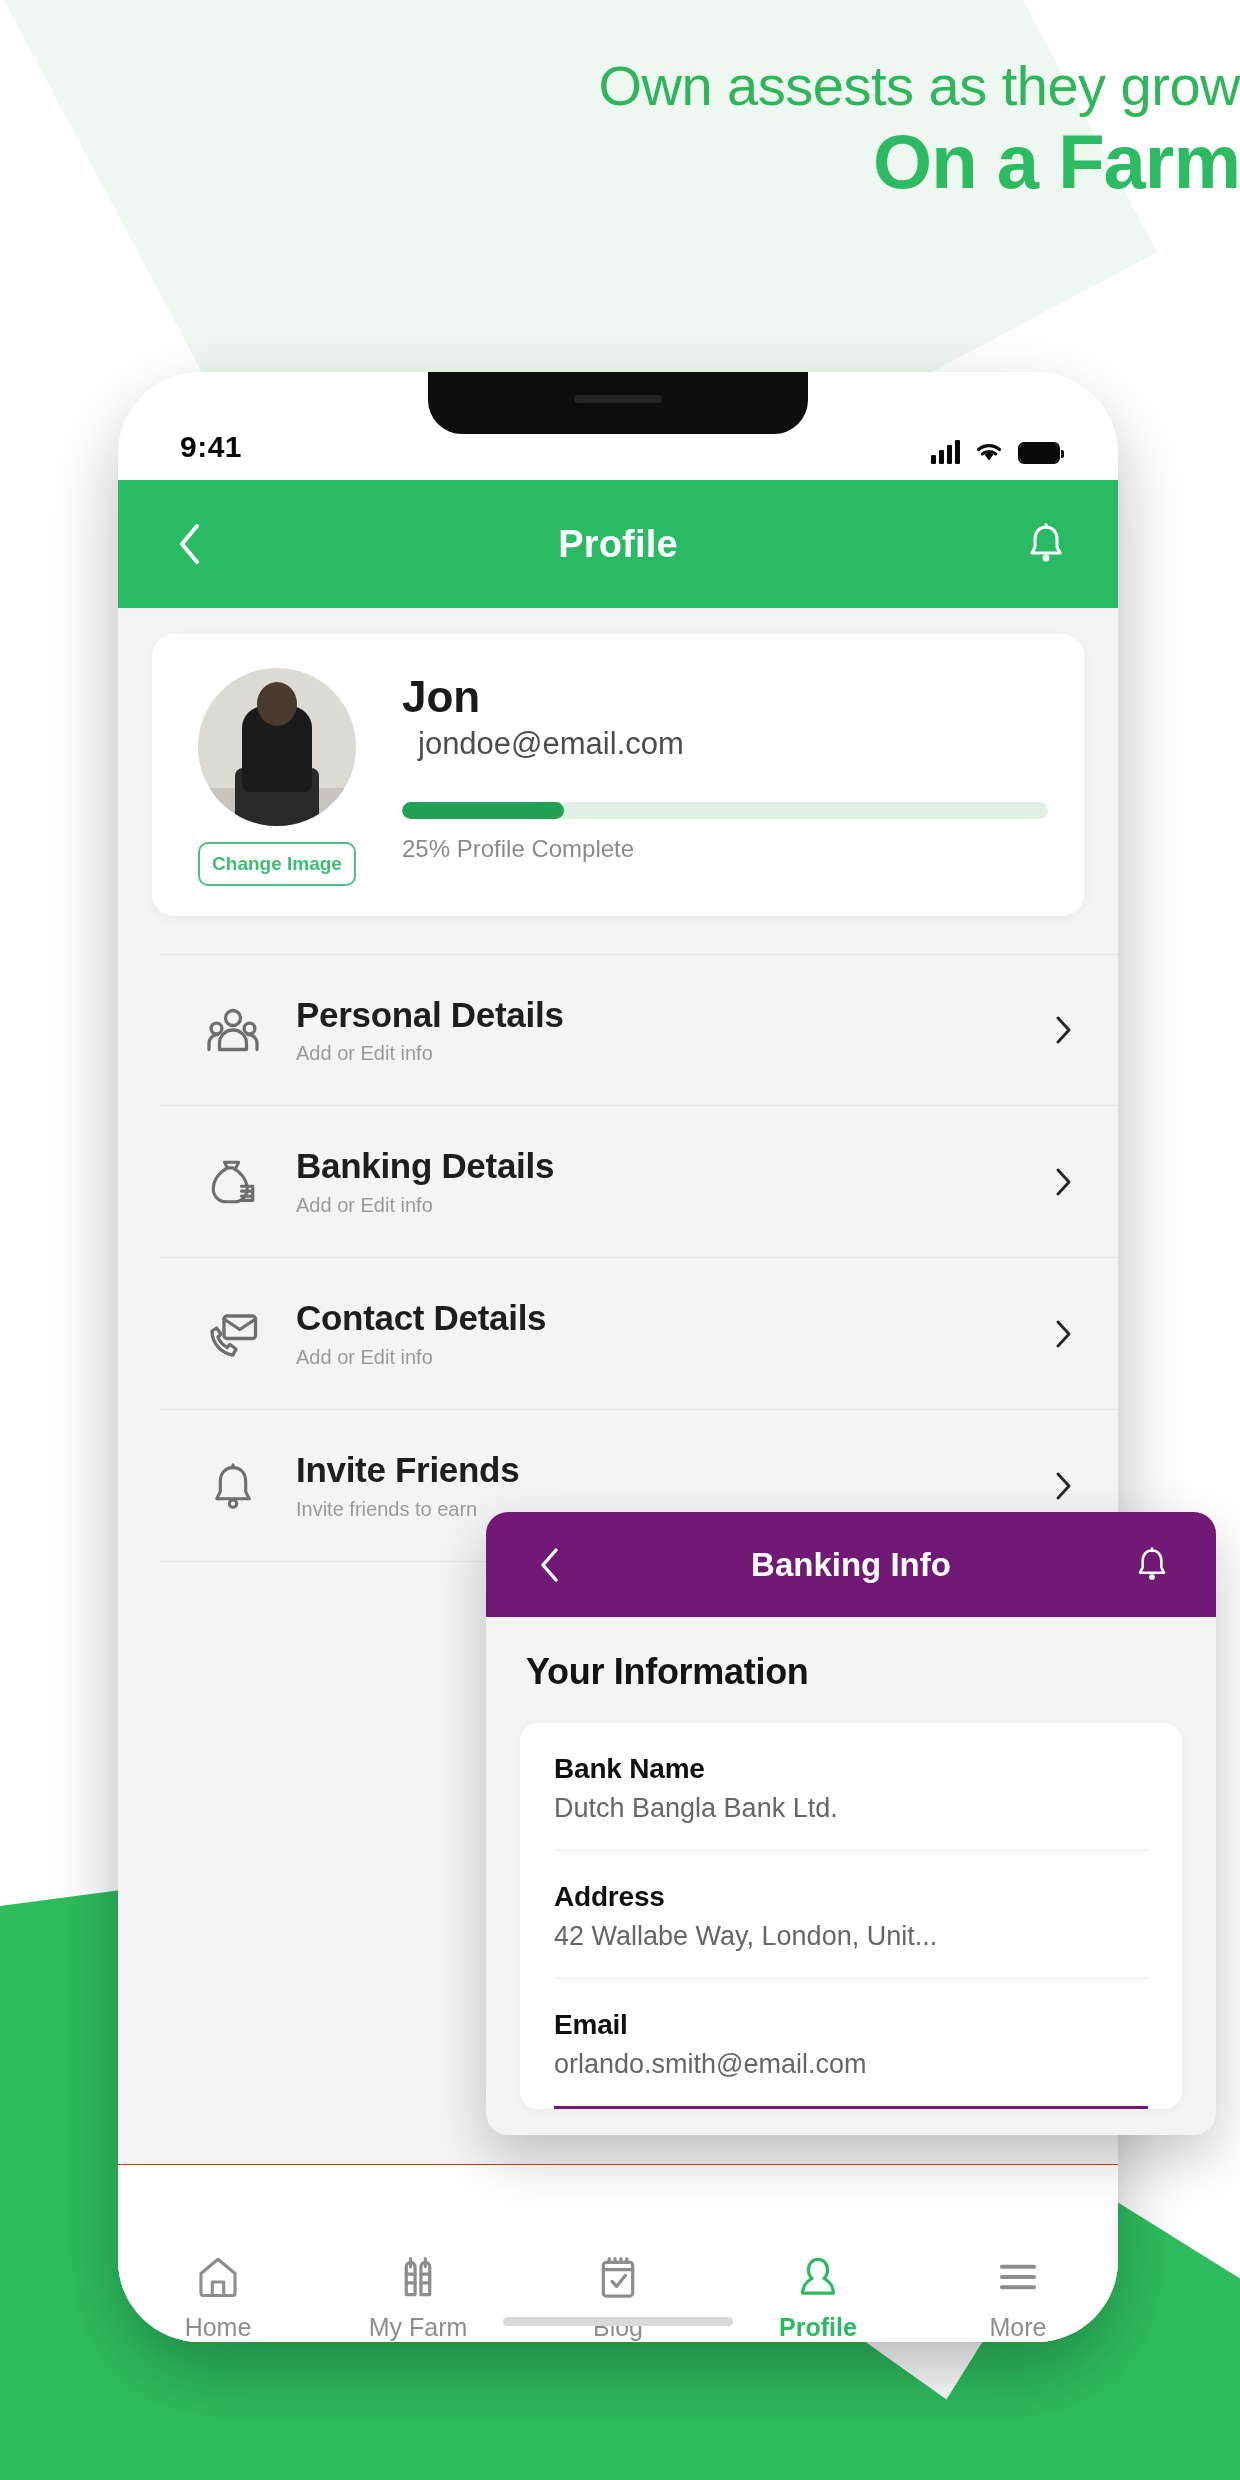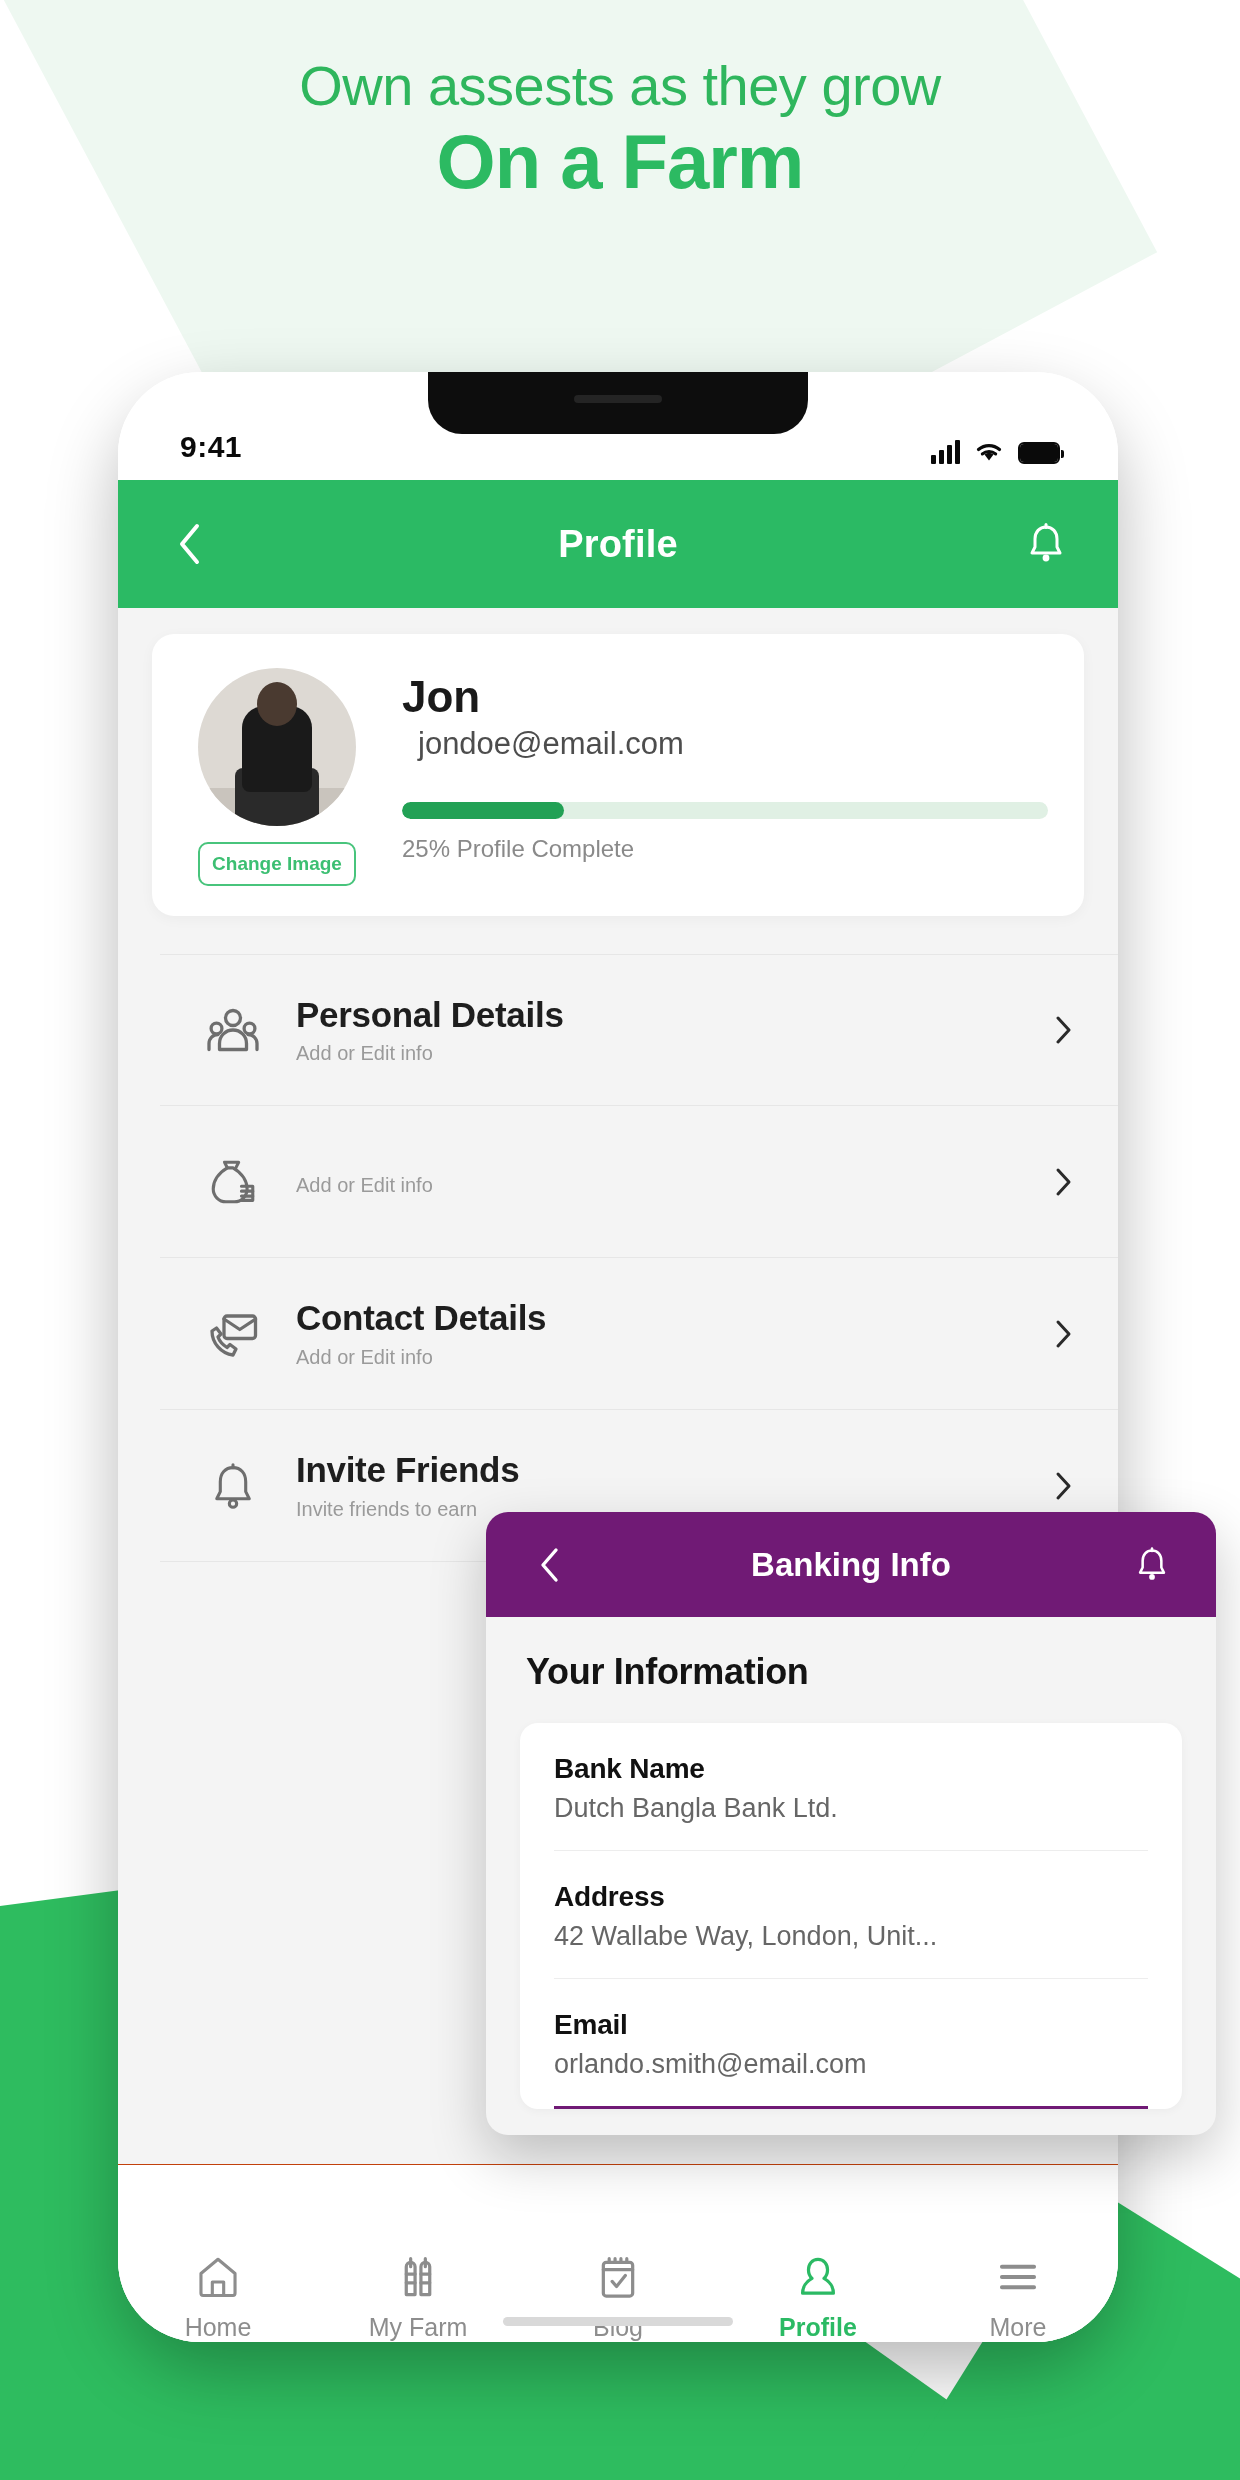--- a/index.html
+++ b/index.html
@@ -38,21 +38,21 @@
     width: 420px; height: 420px;
     background: #2ebc5f;
     transform: rotate(32deg);
     pointer-events: none;
   }
 
   
   .headline {
     position: absolute; left: 0; top: 55px;
     width: 1240px;
-    text-align: center;
+    text-align: right;
     z-index: 5;
   }
   .headline-line1 {
     color: #2fb65d;
     font-size: 56px;
     font-weight: 400;
     letter-spacing: -0.5px;
     line-height: 1.12;
   }
   .headline-line2 {
@@ -438,20 +438,21 @@
             <div class="menu-row">
               <span class="menu-icon">
                 <svg width="54" height="48" viewBox="0 0 34 34" fill="none">
                   <path d="M13 7 l-2 -4 h10 l-2 4" stroke="currentColor" stroke-width="2.2" fill="none" stroke-linecap="round" stroke-linejoin="round"></path>
                   <path d="M13 7 C6 11 3 17 3 22 a9 9 0 0 0 9 9 h6 a9 9 0 0 0 9 -9 c0 -5 -3 -11 -10 -15 Z" stroke="currentColor" stroke-width="2.2" fill="none" stroke-linecap="round" stroke-linejoin="round"></path>
                   <path d="M23 20 h8 v10 h-8" stroke="currentColor" stroke-width="2.2" fill="none" stroke-linecap="round" stroke-linejoin="round"></path>
                   <path d="M23 23.5 h8 M23 27 h8" stroke="currentColor" stroke-width="2.2" fill="none" stroke-linecap="round" stroke-linejoin="round"></path>
                 </svg>
               </span>
               <span class="menu-text">
+                <span class="menu-title" style="display:block">Banking Details</span>
                 <span class="menu-sub" style="display:block">Add or Edit info</span>
               </span>
               <span class="menu-chevron">
                 <svg width="22" height="36" viewBox="0 0 22 30" fill="none">
                   <path d="M6 3 L17 15 L6 27" stroke="currentColor" stroke-width="3" fill="none" stroke-linecap="round" stroke-linejoin="round"></path>
                 </svg>
               </span>
             </div>
             <div class="menu-row">
               <span class="menu-icon">

